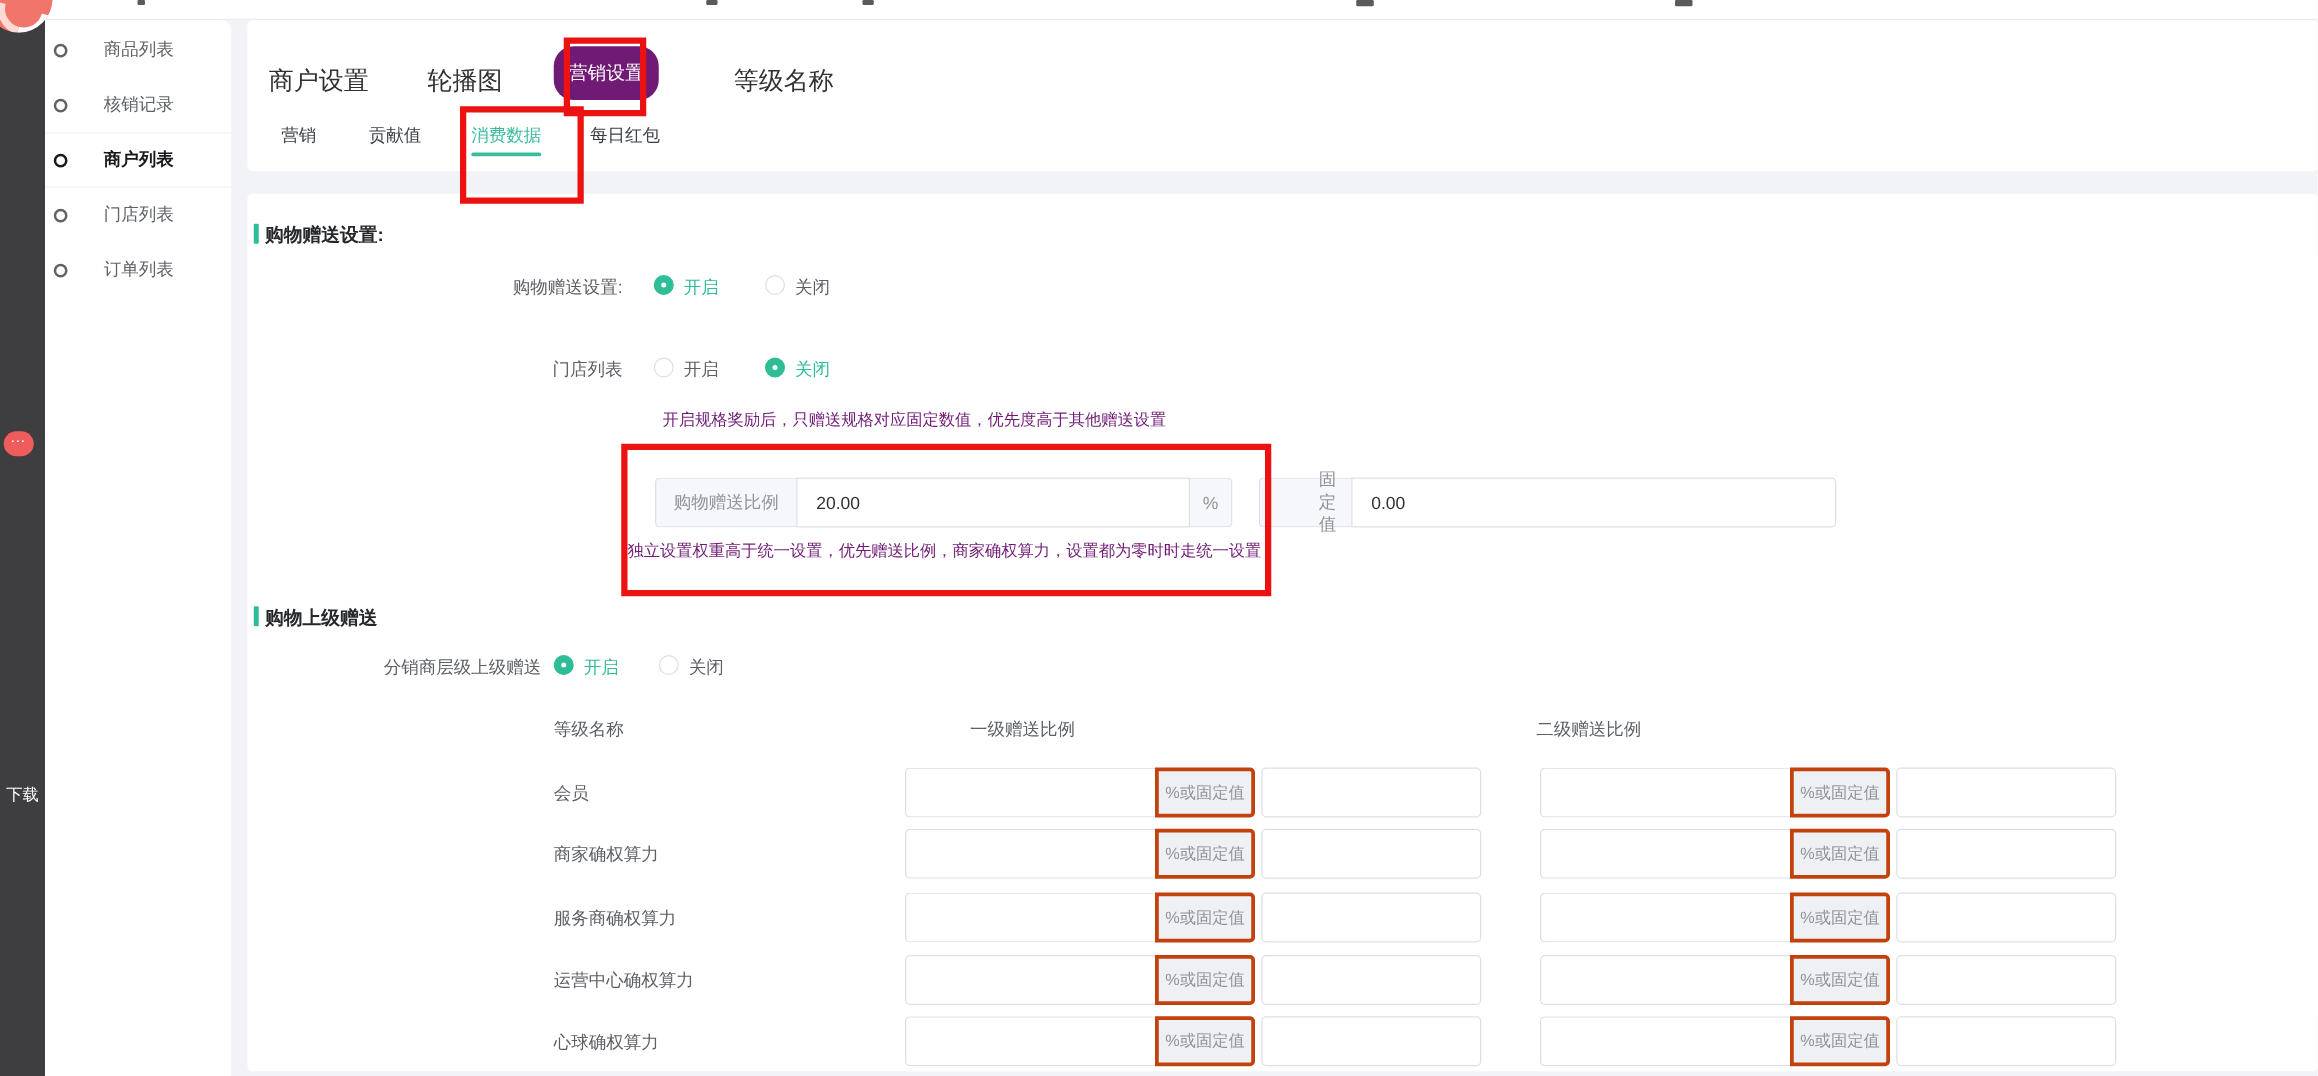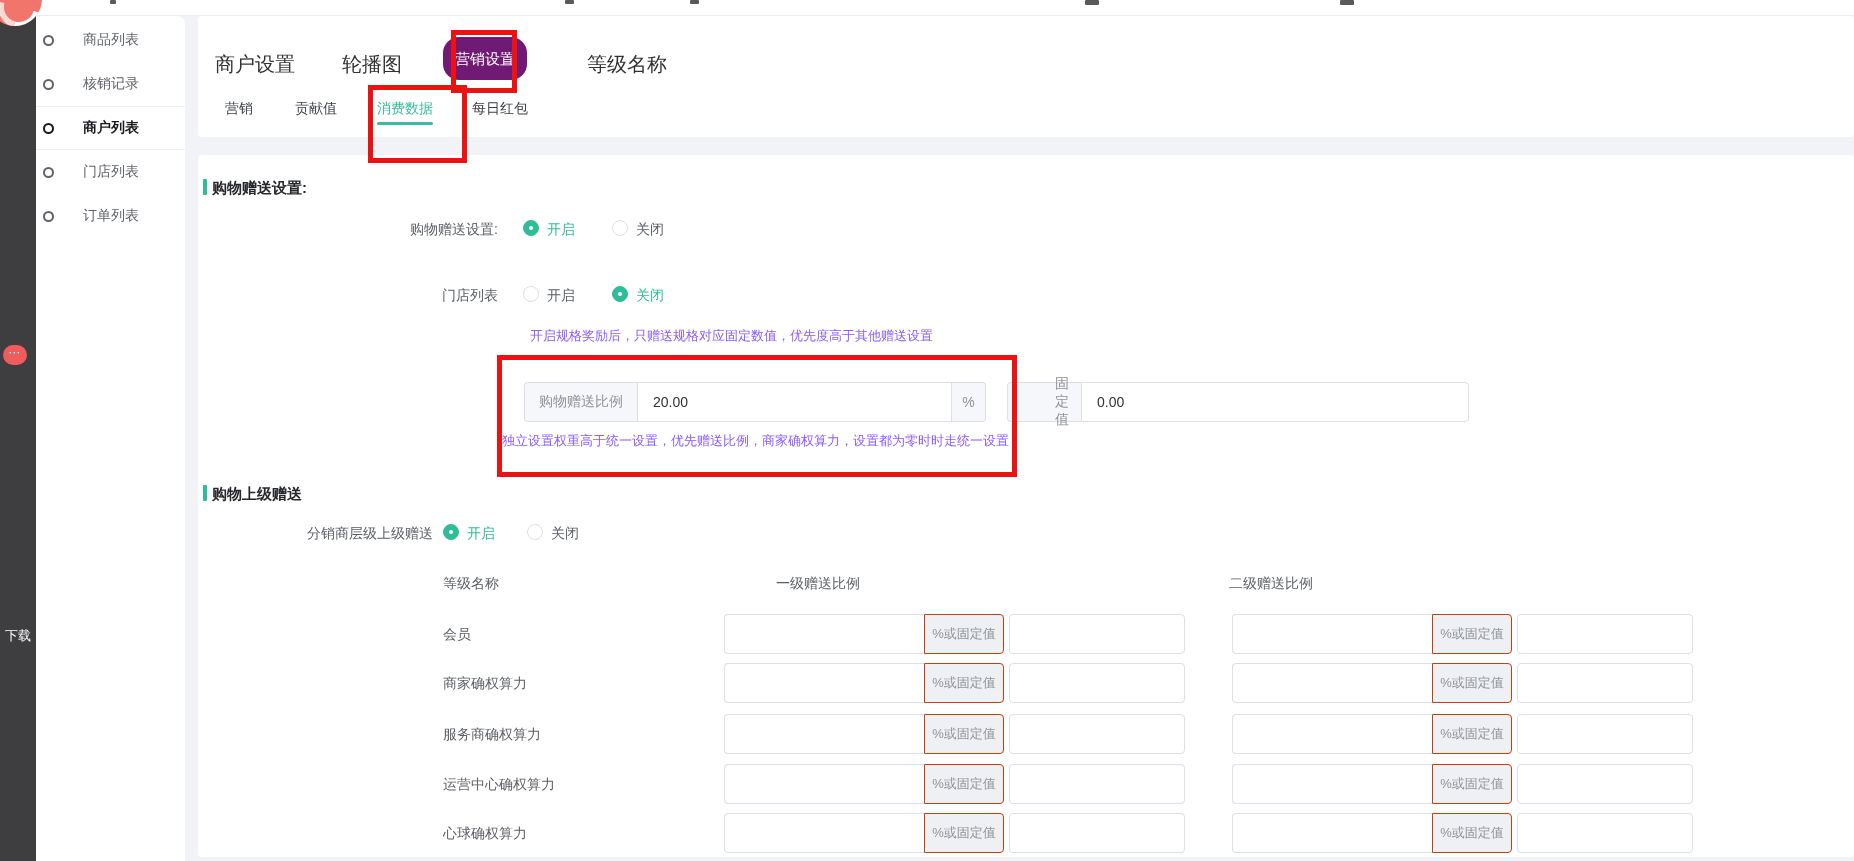--- a/index.html
+++ b/index.html
@@ -40,35 +40,35 @@
   .sec-bar { position:absolute; width:4px; height:16px; background:#2ebd97; border-radius:1px; }
   .sec-title { position:absolute; font-size:15px; font-weight:bold; color:#26282c; }
 
   
   .form-label { position:absolute; width:200px; text-align:right; font-size:14px; color:#5c6066; }
   .radio { position:absolute; width:16px; height:16px; border-radius:50%; border:1px solid #dcdfe6; background:#fff; cursor:pointer; }
   .radio.on { background:#2ebd97; border-color:#2ebd97; }
   .radio.on:after { content:""; position:absolute; left:5px; top:5px; width:4px; height:4px; border-radius:50%; background:#fff; }
   .radio-label { position:absolute; font-size:14px; color:#5c6066; cursor:pointer; }
   .radio-label.on { color:#2ebd97; }
-  .help-text { position:absolute; font-size:13px; color:#8b5cf6; }
+  .help-text { position:absolute; font-size:13px; color:#701a75; }
 
   
   .igroup { position:absolute; height:40px; display:flex; }
   .igroup .prepend, .igroup .append { background:#f5f7fa; border:1px solid #dcdfe6; color:#909399; font-size:14px; display:flex; align-items:center; justify-content:center; flex:none; }
   .igroup .prepend { border-right:none; border-radius:4px 0 0 4px; }
   .igroup .append { border-left:none; border-radius:0 4px 4px 0; }
   .igroup input { border:1px solid #dcdfe6; font-size:14px; color:#303133; padding:0 15px; outline:none; min-width:0; font-family:inherit; }
 
   
   .tbl-header { position:absolute; font-size:14px; color:#5c6066; }
   .tbl-row-label { position:absolute; width:260px; font-size:14px; color:#5c6066; line-height:40px; }
   .cell-group { position:absolute; height:40px; display:flex; }
   .cell-group .cin1 { width:200px; border:1px solid #dcdfe6; border-right:none; border-radius:4px 0 0 4px; outline:none; padding:0 10px; font-size:14px; font-family:inherit; }
-  .cell-group .cunit { width:80px; background:#eef0f4; border:1px solid #c2410c; color:#909399; font-size:13px; display:flex; align-items:center; justify-content:center; border-radius:0 4px 4px 0; flex:none; }
+  .cell-group .cunit { width:80px; background:#eef0f4; border:3px solid #c2410c; color:#909399; font-size:13px; display:flex; align-items:center; justify-content:center; border-radius:0 4px 4px 0; flex:none; }
   .cell-group .cin2 { width:176px; margin-left:5px; border:1px solid #dcdfe6; border-radius:4px; outline:none; padding:0 10px; font-size:14px; font-family:inherit; }
 
   
   .anno { position:absolute; border:5px solid #ec1212; z-index:20; pointer-events:none; }
   .anno1 { left:451px; top:30px; width:66px; height:63px; }
   .anno3 { left:368px; top:85px; width:99px; height:78px; }
   .anno2 { left:497px; top:355px; width:520px; height:122px; }
 </style>
 </head>
 <body>

